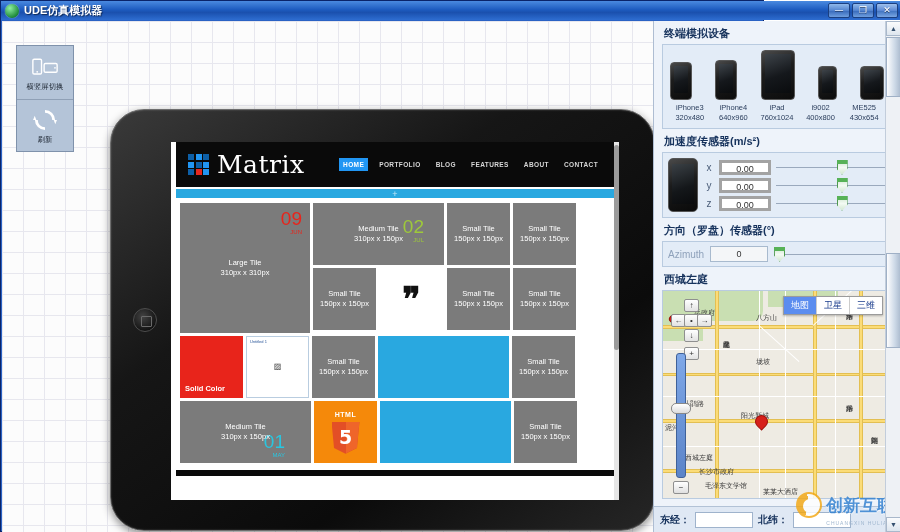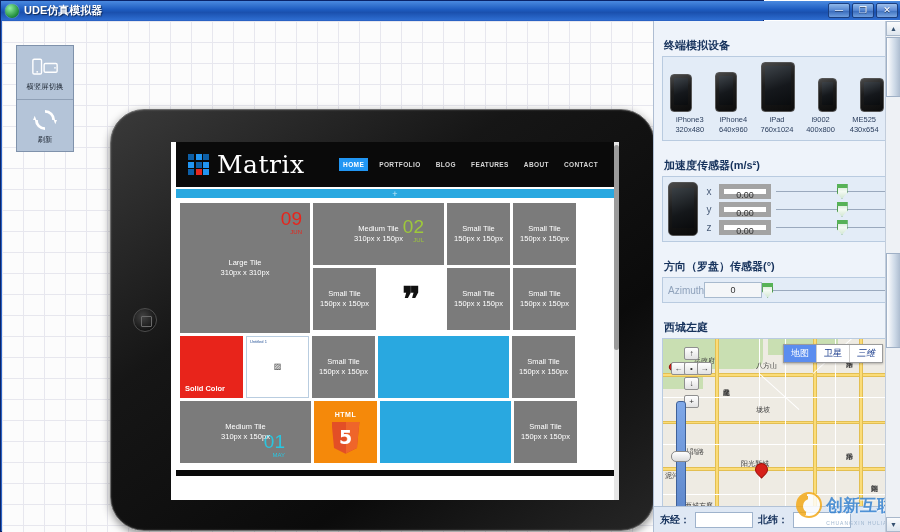--- a/index.html
+++ b/index.html
@@ -206,21 +206,21 @@
     position: absolute; left: 0; top: 3px; width: 5px; height: 205px;
     background: #9b9b9b; border-radius: 3px;
   }
 
   
   #right-panel {
     position: absolute; left: 651px; top: 0; width: 247px; height: 511px;
     background: #eef3fa; border-left: 1px solid #aebdd2;
   }
   .group {
-    margin: 15px 8px 0 8px;
+    margin: 3px 8px 0 8px;
   }
   .group-title {
     font-size: 11px; color: #16325c; font-weight: bold; padding: 2px 0 3px 2px;
   }
   .group-body {
     background: #e3ecf7; border: 1px solid #b9cbe0; padding: 5px;
   }
 
   
   #device-row { display: flex; align-items: flex-end; justify-content: space-between; padding: 0 2px; }
@@ -249,40 +249,40 @@
     border: 1px solid #555; position: relative;
   }
   .sensor-phone::after {
     content: ""; position: absolute; left: 3px; top: 5px; right: 3px; bottom: 7px;
     background: linear-gradient(160deg,#3a4045 0%,#14171a 60%,#0a0b0d 100%);
   }
   .axis-rows { display: flex; flex-direction: column; gap: 3px; flex: 1; }
   .axis-row { display: flex; align-items: center; gap: 5px; }
   .axis-label { font-size: 10px; color: #4a5c78; width: 10px; text-align: center; }
   .axis-input {
-    width: 52px; height: 15px; background: #fff; border: 5px solid #a3a3a3;
+    width: 52px; height: 15px; background: #fff; border: 3px solid #a3a3a3;
     font-size: 9px; color: #333; text-align: center; line-height: 13px;
   }
   .slider { flex: 1; position: relative; height: 15px; }
   .slider-track {
     position: absolute; left: 0; top: 7px; right: 0; height: 1px; background: #9aa9bd;
   }
   .slider-thumb {
     position: absolute; top: 0; width: 11px; height: 15px;
     background: linear-gradient(180deg,#cfe6cf 0%,#f3faf3 50%,#d4e8d4 100%);
     border: 1px solid #4f9a4f;
     clip-path: polygon(0 0, 100% 0, 100% 60%, 50% 100%, 0 60%);
   }
   .slider-thumb::before {
     content: ""; position: absolute; left: -1px; top: -1px; width: 11px; height: 4px;
     background: #57b257;
   }
 
   
-  .azimuth-row { display: flex; align-items: center; gap: 0; }
+  .azimuth-row { display: flex; align-items: center; gap: 6px; }
   .azimuth-label { font-size: 10px; color: #8fa2bb; }
   .azimuth-input {
     width: 58px; height: 16px; background: #f4f6f8; border: 1px solid #a8bace;
     font-size: 9px; text-align: center; color: #333; line-height: 14px;
   }
 
   
   #map-body {
     position: relative; height: 209px; overflow: hidden;
     background: #f3f0e9; border: 1px solid #b9cbe0;
@@ -305,21 +305,21 @@
   .map-marker {
     position: absolute; width: 13px; height: 13px; border-radius: 50% 50% 50% 0;
     background: #d6201a; transform: rotate(-45deg); border: 1px solid #9c0e0a;
   }
   #map-tabs {
     position: absolute; right: 8px; top: 5px; display: flex;
     background: #fff; border: 1px solid #9b9b9b; box-shadow: 0 1px 2px rgba(0,0,0,.25);
     font-size: 9px;
   }
   .map-tab { padding: 2px 7px; color: #1a3c8c; cursor: pointer; border-right: 1px solid #ccc; }
-  .map-tab:last-child { border-right: none; font-style: italic; }
+  .map-tab:last-child { border-right: none; }
   .map-tab.active { background: #5b8def; color: #fff; }
 
   #map-ctrl { position: absolute; left: 8px; top: 8px; width: 42px; }
   .mc-btn {
     width: 15px; height: 13px; background: linear-gradient(180deg,#fff,#e2e2e2);
     border: 1px solid #8f8f8f; border-radius: 2px; font-size: 8px;
     text-align: center; line-height: 11px; color: #333; cursor: pointer;
     position: absolute;
   }
   #map-zoom-bar {

